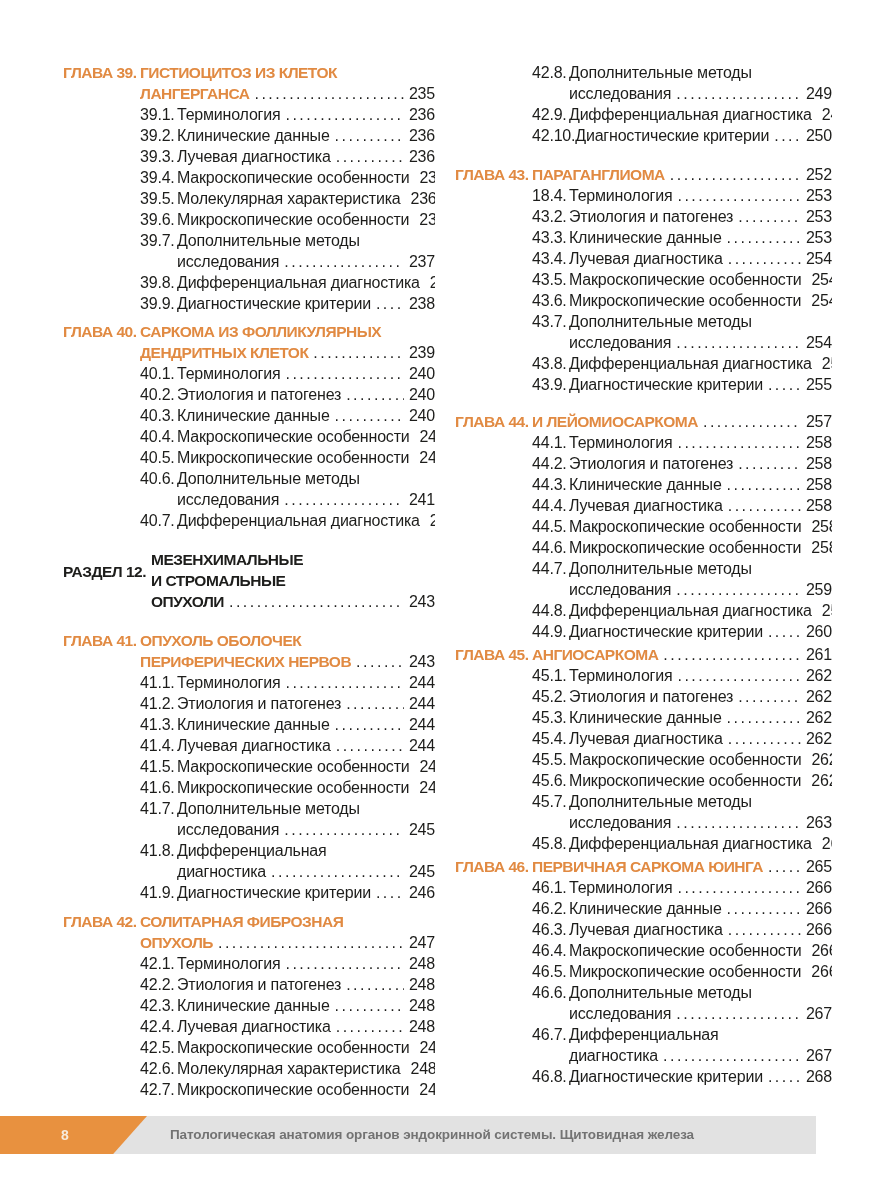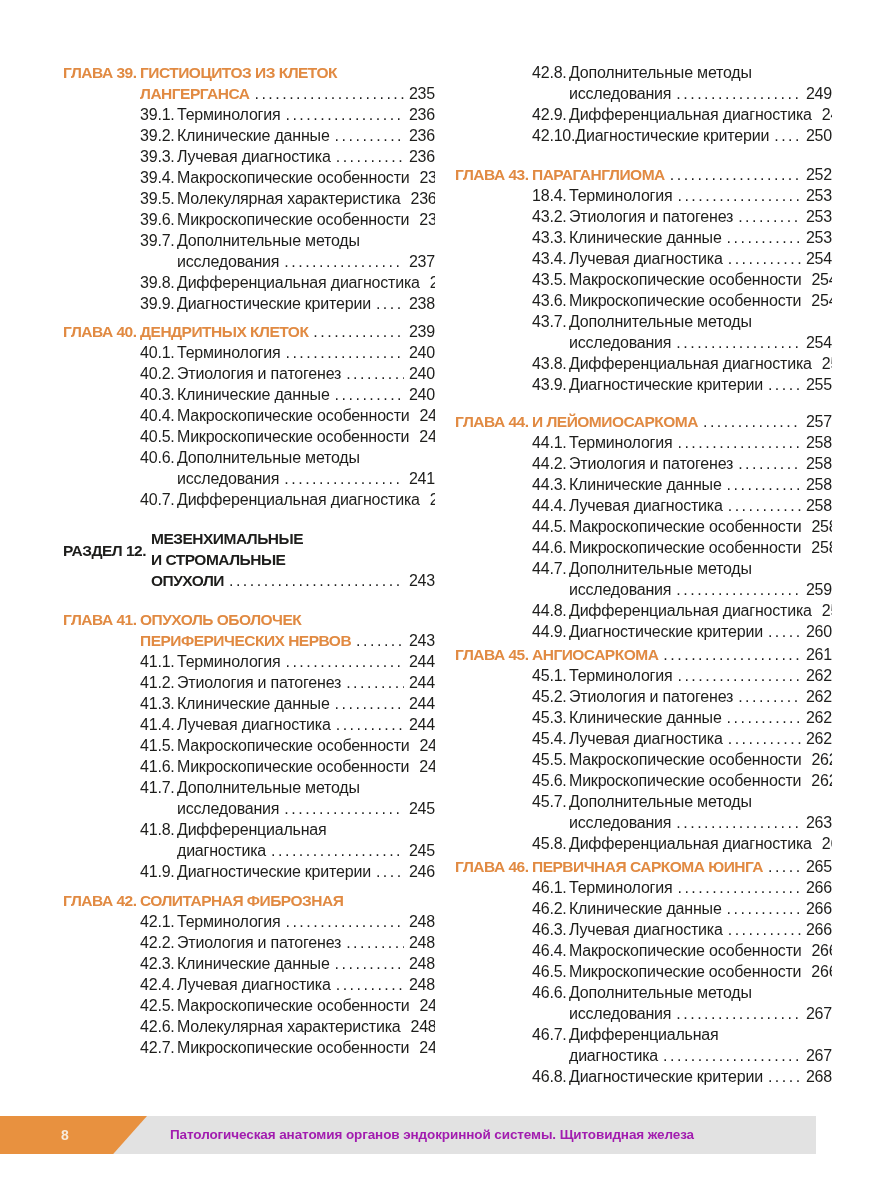--- a/index.html
+++ b/index.html
@@ -53,21 +53,21 @@
   .footer-tab{
     position:absolute;left:0;top:1116px;width:147px;height:38px;background:#E8913F;
     clip-path:polygon(0 0,100% 0,77% 100%,0 100%);
   }
   .footer-page{
     position:absolute;left:0;top:1116px;width:130px;height:38px;line-height:38px;
     text-align:center;color:#F7EBDC;font-weight:bold;font-size:14px;
   }
   .footer-title{
     position:absolute;left:170px;top:1116px;height:22px;line-height:38px;
-    color:#a21caf;font-weight:bold;font-size:13.5px;letter-spacing:-0.1px;white-space:nowrap;
+    color:#737373;font-weight:bold;font-size:13.5px;letter-spacing:-0.1px;white-space:nowrap;
   }
 </style>
 </head>
 <body>
 
 <div class="page">
 
   <div id="col-left" class="toc-column">
       <div class="block chapter">
         <span class="label">ГЛАВА 39.</span>
@@ -136,20 +136,23 @@
             <span class="txt">Диагностические критерии</span>
             <span class="leader"></span>
             <span class="page-num">238</span>
           </div>
         </div>
       </div>
       <div class="block chapter">
         <span class="label">ГЛАВА 40.</span>
         <div class="rows">
           <div class="row title">
+            <span class="txt">САРКОМА ИЗ ФОЛЛИКУЛЯРНЫХ</span>
+          </div>
+          <div class="row title">
             <span class="txt">ДЕНДРИТНЫХ КЛЕТОК</span>
             <span class="leader"></span>
             <span class="page-num">239</span>
           </div>
           <div class="row item">
             <span class="num">40.1.</span>
             <span class="txt">Терминология</span>
             <span class="leader"></span>
             <span class="page-num">240</span>
           </div>
@@ -281,20 +284,25 @@
             <span class="leader"></span>
             <span class="page-num">246</span>
           </div>
         </div>
       </div>
       <div class="block chapter">
         <span class="label">ГЛАВА 42.</span>
         <div class="rows">
           <div class="row title">
             <span class="txt">СОЛИТАРНАЯ ФИБРОЗНАЯ</span>
+          </div>
+          <div class="row title">
+            <span class="txt">ОПУХОЛЬ</span>
+            <span class="leader"></span>
+            <span class="page-num">247</span>
           </div>
           <div class="row item">
             <span class="num">42.1.</span>
             <span class="txt">Терминология</span>
             <span class="leader"></span>
             <span class="page-num">248</span>
           </div>
           <div class="row item">
             <span class="num">42.2.</span>
             <span class="txt">Этиология и патогенез</span>

